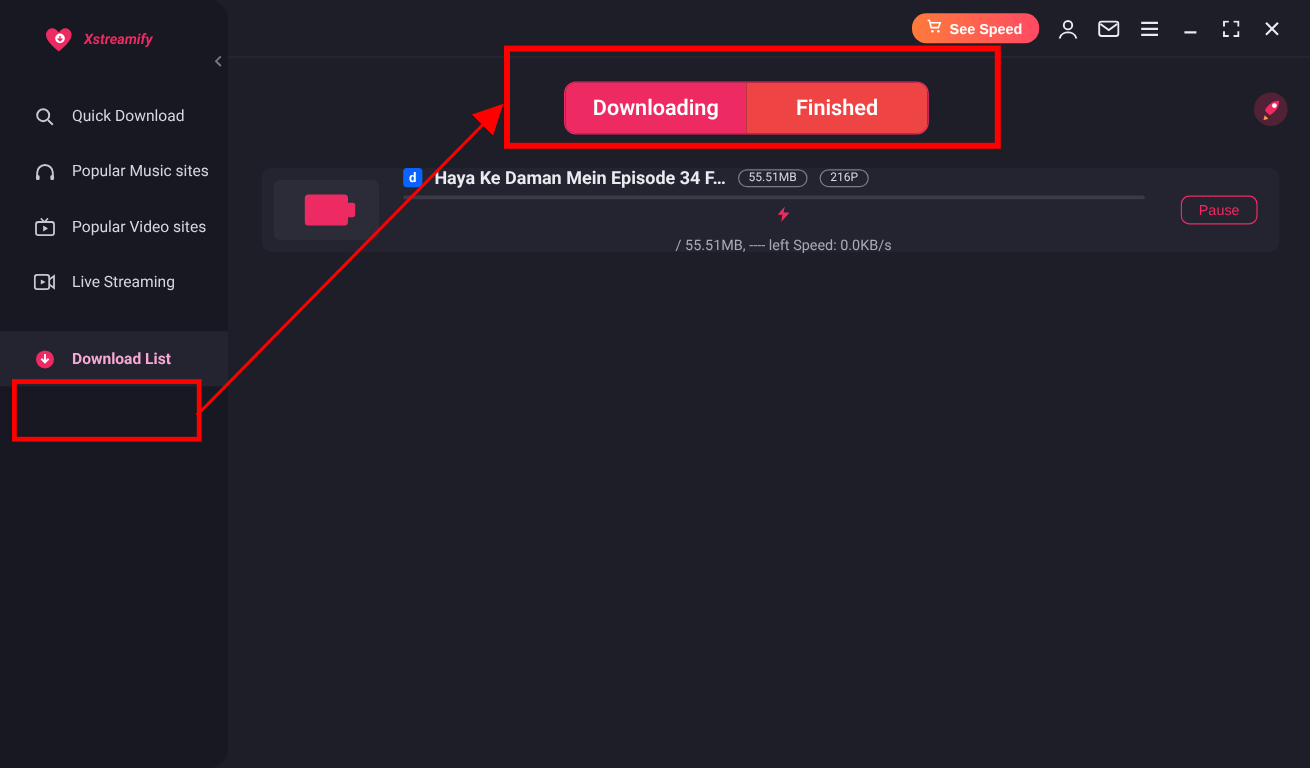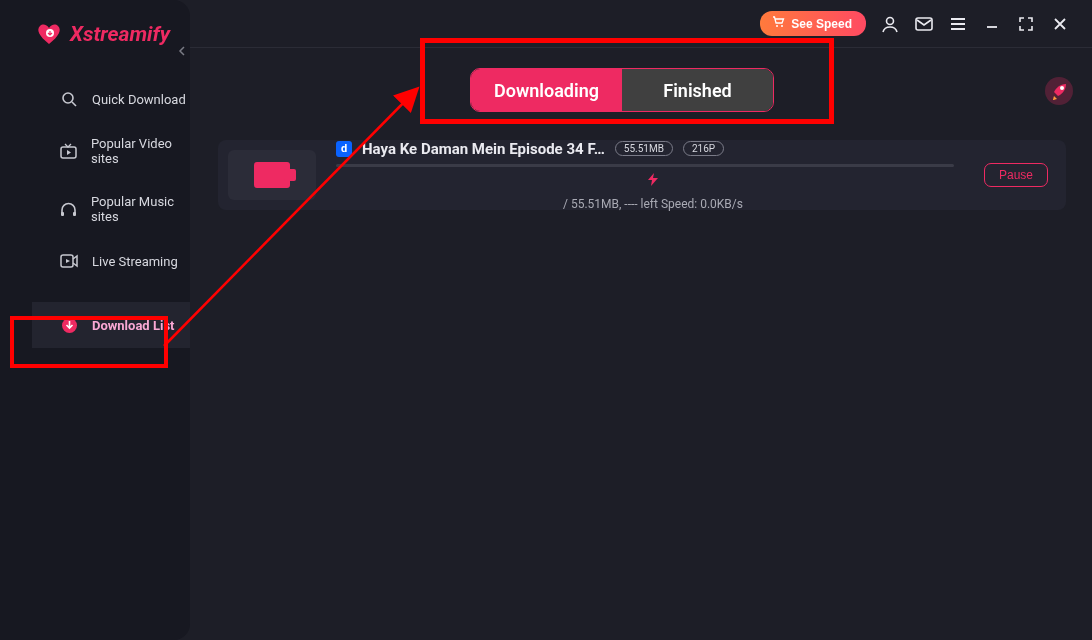--- a/index.html
+++ b/index.html
@@ -25,34 +25,33 @@
     align-items: center;
     gap: 8px;
     padding: 22px 0 0 36px;
   }
   .brand-icon {
     width: 26px; height: 22px;
     position: relative;
   }
   .brand-name {
     color: #ee2a62;
-    font-size: 21px;
+    font-size: 12px;
     font-weight: 700;
     font-style: italic;
   }
   .collapse-chevron {
     position: absolute;
     right: 0; top: 44px;
     width: 14px; height: 14px;
     display: flex; align-items: center; justify-content: center;
     color: #7a7b85;
   }
   .nav-list {
     margin-top: 30px;
-    margin-left: 32px;
   }
   .nav-item {
     display: flex;
     align-items: center;
     gap: 14px;
     padding: 14px 0 14px 28px;
     color: #d7d8df;
     font-size: 13px;
     cursor: pointer;
   }
@@ -107,21 +106,21 @@
     overflow: hidden;
   }
   .tab {
     flex: 1;
     display: flex;
     align-items: center;
     justify-content: center;
     font-size: 18px;
     font-weight: 600;
     cursor: pointer;
-    background: #404040;
+    background: #ef4444;
     color: #fff;
   }
   .tab.active {
     background: #ee2a62;
     color: #fff;
   }
   .rocket {
     position: absolute;
     right: 18px; top: 76px;
     width: 30px; height: 30px;
@@ -265,36 +264,36 @@
         <svg width="16" height="16" viewBox="0 0 16 16">
             <circle cx="7" cy="7" r="5" stroke="currentColor" stroke-width="1.6" fill="none"></circle>
             <path d="M11 11l4 4" stroke="currentColor" stroke-width="1.6"></path>
           </svg>
       </span>
       <span class="nav-label">Quick Download</span>
     </div>
     <div class="nav-item">
       <span class="nav-icon">
         <svg width="17" height="17" viewBox="0 0 17 17">
+            <path d="M2 12V9a6.5 6.5 0 0113 0v3" stroke="currentColor" stroke-width="1.6" fill="none"></path>
+            <rect x="1" y="11" width="3" height="4" rx="1" fill="currentColor"></rect>
+            <rect x="13" y="11" width="3" height="4" rx="1" fill="currentColor"></rect>
+          </svg>
+      </span>
+      <span class="nav-label">Popular Music sites</span>
+    </div>
+    <div class="nav-item">
+      <span class="nav-icon">
+        <svg width="17" height="17" viewBox="0 0 17 17">
             <rect x="1" y="4" width="15" height="11" rx="2" stroke="currentColor" stroke-width="1.5" fill="none"></rect>
             <path d="M7 7l4 2.5L7 12V7z" fill="currentColor"></path>
             <path d="M5 1l3 3 3-3" stroke="currentColor" stroke-width="1.3" fill="none"></path>
           </svg>
       </span>
       <span class="nav-label">Popular Video sites</span>
-    </div>
-    <div class="nav-item">
-      <span class="nav-icon">
-        <svg width="17" height="17" viewBox="0 0 17 17">
-            <path d="M2 12V9a6.5 6.5 0 0113 0v3" stroke="currentColor" stroke-width="1.6" fill="none"></path>
-            <rect x="1" y="11" width="3" height="4" rx="1" fill="currentColor"></rect>
-            <rect x="13" y="11" width="3" height="4" rx="1" fill="currentColor"></rect>
-          </svg>
-      </span>
-      <span class="nav-label">Popular Music sites</span>
     </div>
     <div class="nav-item">
       <span class="nav-icon">
         <svg width="18" height="14" viewBox="0 0 18 14">
             <rect x="1" y="1" width="12" height="12" rx="2" stroke="currentColor" stroke-width="1.5" fill="none"></rect>
             <path d="M6 5l4 2-4 2V5z" fill="currentColor"></path>
             <path d="M13 5l4-3v10l-4-3" stroke="currentColor" stroke-width="1.5" fill="none"></path>
           </svg>
       </span>
       <span class="nav-label">Live Streaming</span>

